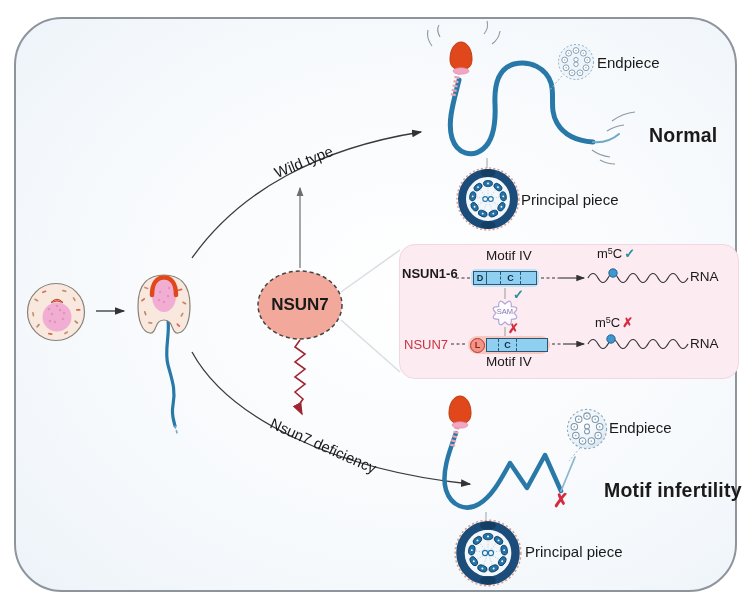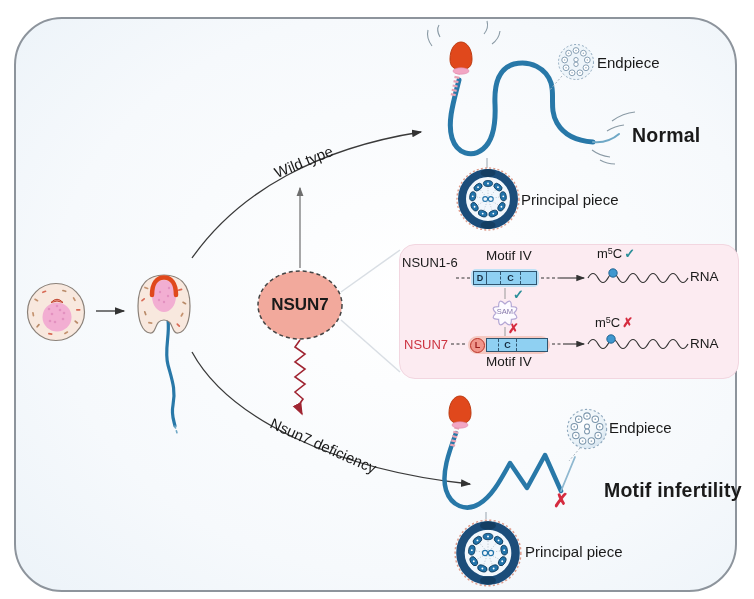--- a/index.html
+++ b/index.html
@@ -278,30 +278,30 @@
     <circle cx="613" cy="273" r="4.2" fill="#3f97cf" stroke="#1b5e8a" stroke-width="0.9"></circle>
     <path d="M588,344 q5,-9 10,0 t10,0 t10,0 t10,0 t10,0 t10,0 t10,0 t10,0 t10,0 t10,0" fill="none" stroke="#333" stroke-width="1.2"></path>
     <circle cx="611" cy="339" r="4.2" fill="#3f97cf" stroke="#1b5e8a" stroke-width="0.9"></circle>
   </g>
 </svg>
 
 <div class="lbl s15 rot-up" style="left:273px;top:154px;">Wild type</div>
 <div class="lbl s15 rot-dn" style="left:266px;top:438px;">Nsun7 deficiency</div>
 <div class="lbl b ctr" style="left:270px;top:296px;width:60px;font-size:17px;">NSUN7</div>
 
-<div class="lbl big" style="left:632px;top:125px;">Normal</div>
+<div class="lbl big" style="left:649px;top:125px;">Normal</div>
 <div class="lbl big" style="left:604px;top:480px;">Motif infertility</div>
 
 <div class="lbl s15" style="left:597px;top:55px;">Endpiece</div>
 <div class="lbl s15" style="left:521px;top:192px;">Principal piece</div>
 <div class="lbl s15" style="left:609px;top:420px;">Endpiece</div>
 <div class="lbl s15" style="left:525px;top:544px;">Principal piece</div>
 <div class="lbl xmark-tail" style="left:553px;top:491px;">✗</div>
 
-<div class="lbl s13" style="left:402px;top:256px;">NSUN1-6</div>
+<div class="lbl s13" style="left:402px;top:267px;font-weight:bold;">NSUN1-6</div>
 <div class="lbl s13 red" style="left:404px;top:338px;">NSUN7</div>
 <div class="lbl s135 ctr" style="left:480px;top:249px;width:58px;">Motif IV</div>
 <div class="lbl s135 ctr" style="left:480px;top:355px;width:58px;">Motif IV</div>
 <div class="lbl sam-lbl" style="left:493px;top:308px;width:24px;">SAM</div>
 <div class="lbl s13 chk" style="left:511px;top:288px;">✓</div>
 <div class="lbl s13 crs" style="left:506px;top:322px;">✗</div>
 
 <div class="lbl s13" style="left:597px;top:247px;"><span>m</span><span class="sup">5</span><span>C</span><span class="chk">✓</span></div>
 <div class="lbl s13" style="left:595px;top:316px;"><span>m</span><span class="sup">5</span><span>C</span><span class="crs">✗</span></div>
 

